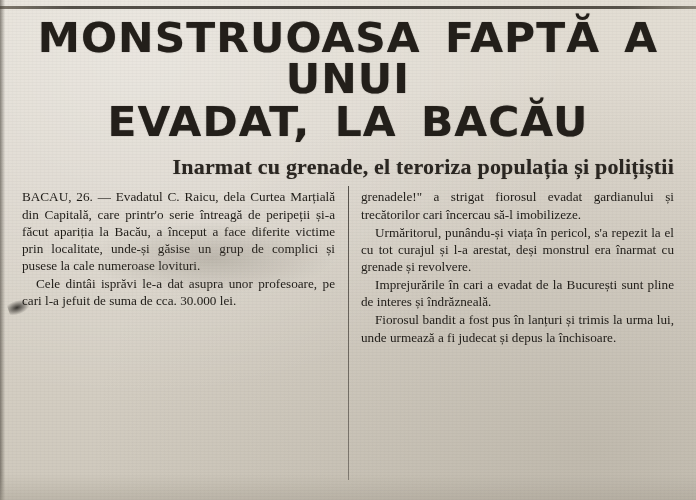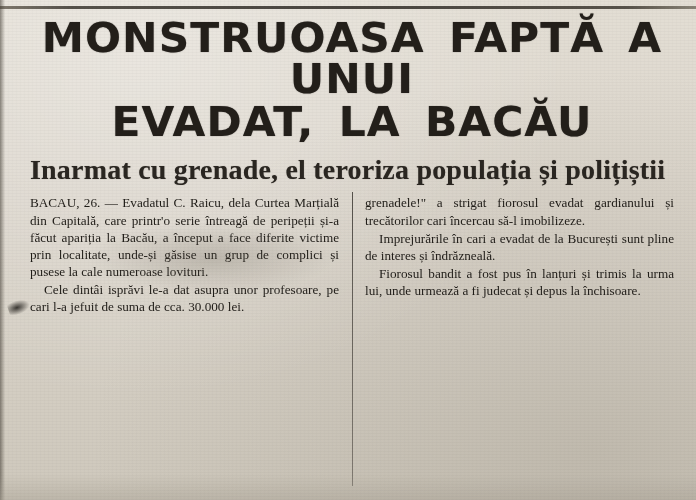--- a/index.html
+++ b/index.html
@@ -17,21 +17,21 @@
   
   .page {
     position: relative;
     width: 696px;
     height: 500px;
     background:
       radial-gradient(ellipse at 20% 10%, rgba(255,255,255,0.30), rgba(255,255,255,0) 55%),
       radial-gradient(ellipse at 85% 90%, rgba(120,110,95,0.18), rgba(0,0,0,0) 60%),
       linear-gradient(180deg, #e3ded3 0%, #dcd6cb 35%, #d5cfc3 70%, #cfc8bb 100%);
     box-sizing: border-box;
-    padding: 14px 22px 0 30px;
+    padding: 14px 22px 0 22px;
     filter: saturate(0.92);
   }
   .page::after {
     
     content: "";
     position: absolute;
     inset: 0;
     pointer-events: none;
     background-image:
       repeating-linear-gradient(0deg, rgba(0,0,0,0.030) 0px, rgba(0,0,0,0.030) 1px, rgba(255,255,255,0.00) 1px, rgba(255,255,255,0.00) 3px),
@@ -76,24 +76,24 @@
     word-spacing: 8px;
   }
   .headline .line2 {
     font-size: 40px;
     transform: scaleX(1.06);
     margin: 0 0 2px 0;
     word-spacing: 8px;
   }
 
   .subhead {
-    text-align: left;
+    text-align: right;
     font-family: "Liberation Serif", serif;
     font-weight: bold;
-    font-size: 28px;
+    font-size: 22px;
     color: #2a2620;
     margin: 12px 0 8px 0;
     letter-spacing: 0.2px;
     text-shadow: 0 0 1px rgba(42,38,32,0.4);
   }
 
   
   .columns {
     position: relative;
     display: flex;
@@ -180,20 +180,21 @@
   <div class="columns">
     <div class="col-divider"></div>
 
     <div class="col col-left">
       <p class="first">BACAU, 26. — Evadatul C. Raicu, dela Curtea Marțială din Capitală, care printr'o serie întreagă de peripeții și-a făcut apariția la Bacău, a început a face diferite victime prin localitate, unde-și găsise un grup de complici și pusese la cale numeroase lovituri.</p>
       <p>Cele dintâi isprăvi le-a dat asupra unor profesoare, pe cari l-a jefuit de suma de cca. 30.000 lei.</p>
     </div>
 
     <div class="col col-right">
       <p class="first">grenadele!" a strigat fiorosul evadat gardianului și trecătorilor cari încercau să-l imobilizeze.</p>
+      <p>Urmăritorul, punându-și viața în pericol, s'a repezit la el cu tot curajul și l-a arestat, deși monstrul era înarmat cu grenade și revolvere.</p>
       <p>Imprejurările în cari a evadat de la București sunt pline de interes și îndrăzneală.</p>
       <p>Fiorosul bandit a fost pus în lanțuri și trimis la urma lui, unde urmează a fi judecat și depus la închisoare.</p>
     </div>
   </div>
 
   <div class="smudge"></div>
   <div class="blotch"></div>
   <div class="bottom-fade"></div>
 </div>
 

